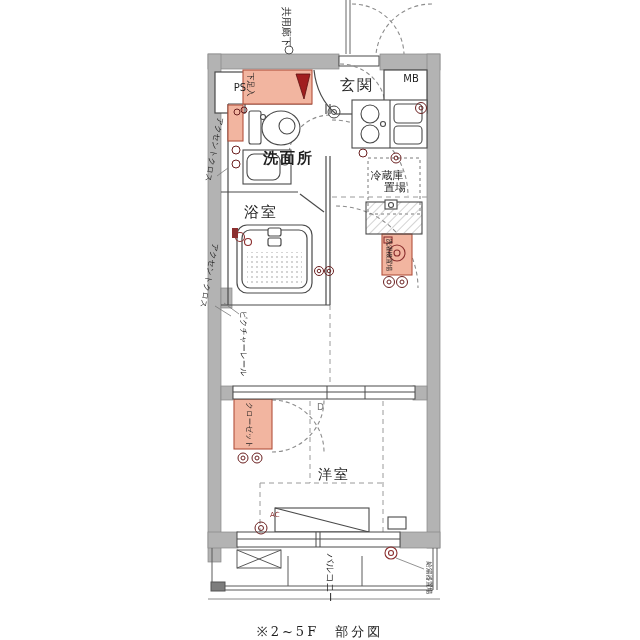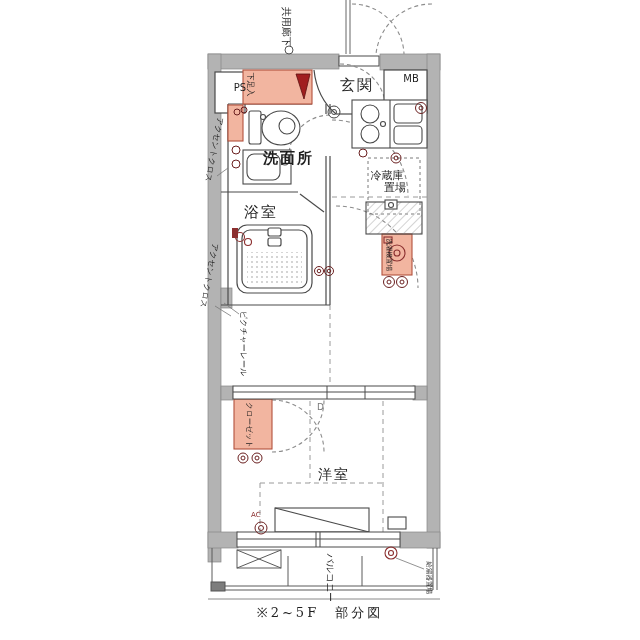--- a/index.html
+++ b/index.html
@@ -5,25 +5,25 @@
   html,body{margin:0;padding:0;background:#fff;}
   #canvas{position:relative;width:640px;height:640px;background:#ffffff;overflow:hidden;
           font-family:"DejaVu Sans",sans-serif;color:#222;}
   #plan-svg{position:absolute;left:0;top:0;}
   .lbl{position:absolute;line-height:1.15;color:#1e1e1e;white-space:nowrap;}
   .ctr{text-align:center;}
   .vert{transform:rotate(90deg);transform-origin:center center;text-align:center;}
   .diag{transform:rotate(101deg);transform-origin:center center;text-align:center;}
   .room{font-size:15px;letter-spacing:2px;}
   .small{font-size:11px;}
-  .tiny{font-size:7px;}
+  .tiny{font-size:7px;margin-left:19px;}
   .micro{font-size:6.5px;}
   .gray{color:#777;}
   .red{color:#8b2f2f;}
-  .caption{font-size:13px;letter-spacing:3px;font-family:"DejaVu Serif",serif;}
+  .caption{font-size:13px;letter-spacing:3px;font-family:"DejaVu Serif",serif;margin-top:19px;}
 </style>
 </head>
 <body>
 
 <div id="canvas">
 
 <svg id="plan-svg" width="640" height="640" viewBox="0 0 640 640">
   <defs>
     <pattern id="dots" width="5" height="5" patternUnits="userSpaceOnUse">
       <circle cx="2" cy="2" r="0.7" fill="#8a8a8a"></circle>

